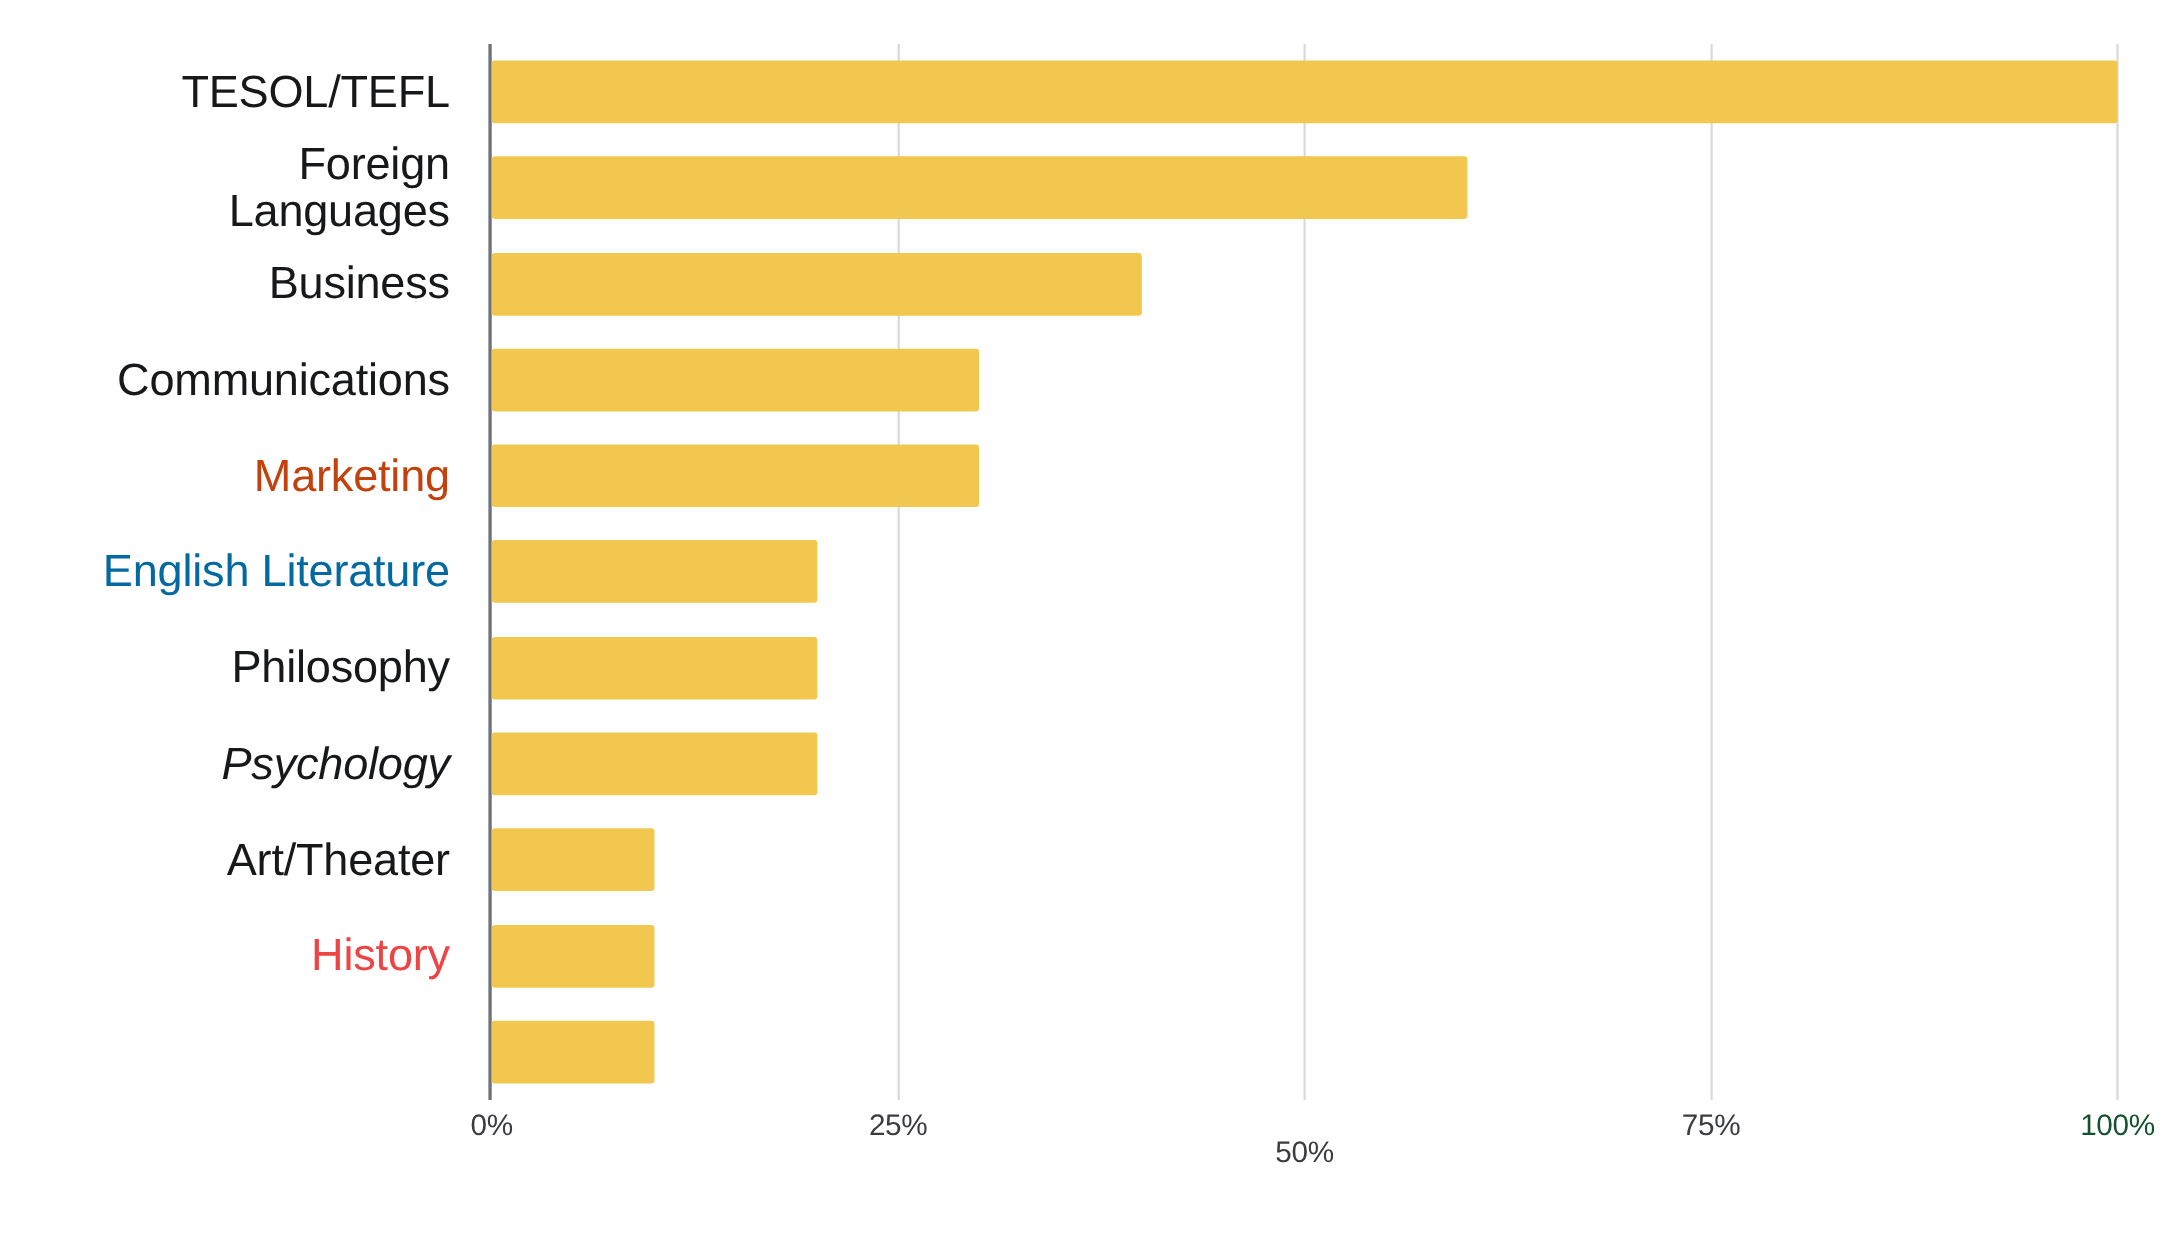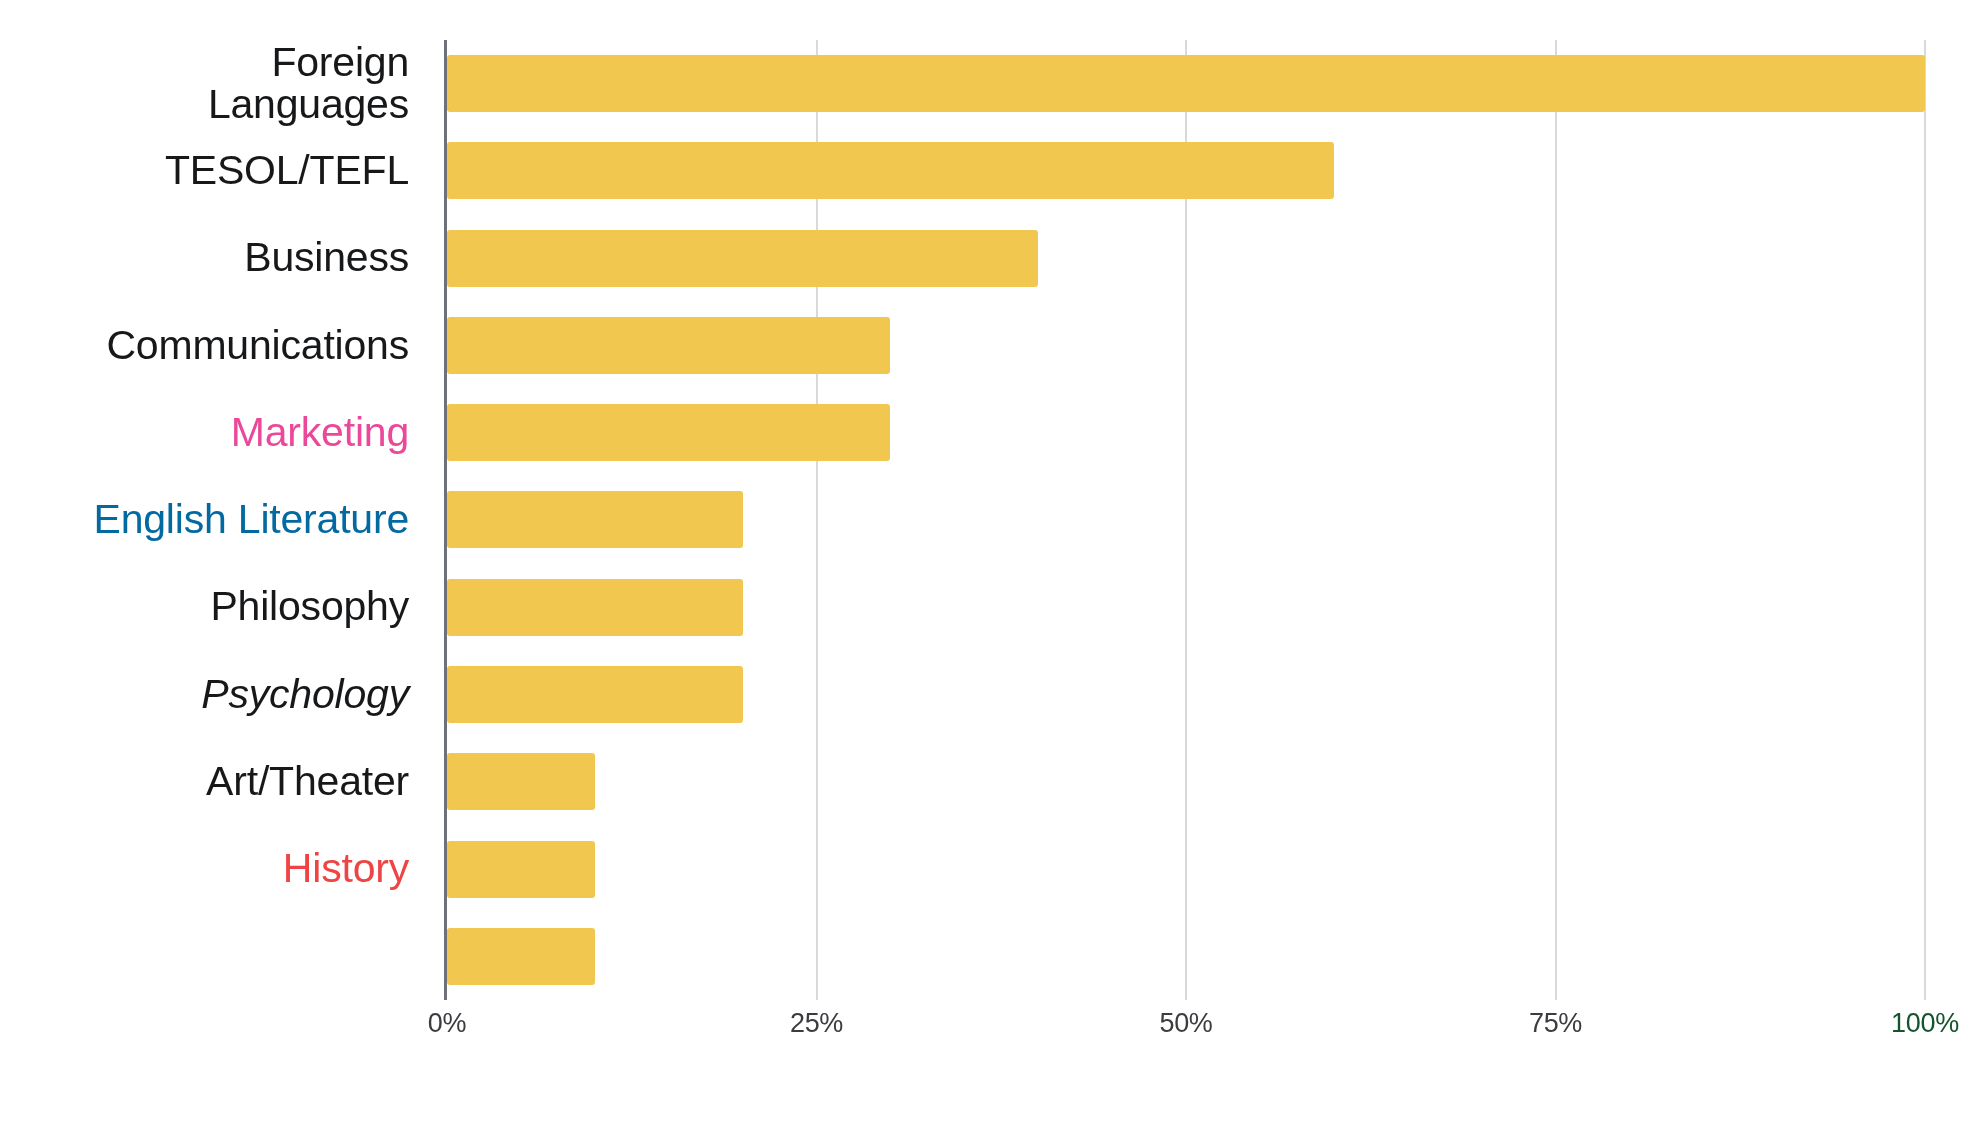--- a/index.html
+++ b/index.html
@@ -118,26 +118,26 @@
     white-space: nowrap;
     letter-spacing: -0.3px;
   }
 </style>
 </head>
 <body>
 
 <div id="chart-root" style="background: rgb(255, 255, 255);">
 
   <div class="y-labels">
+    <div class="y-label" style="color: rgb(23, 24, 26);">TESOL/TEFL</div>
     <div class="y-label" style="color: rgb(23, 24, 26);">Foreign
 Languages</div>
-    <div class="y-label" style="color: rgb(23, 24, 26);">TESOL/TEFL</div>
     <div class="y-label" style="color: rgb(23, 24, 26);">Business</div>
     <div class="y-label" style="color: rgb(23, 24, 26);">Communications</div>
-    <div class="y-label" style="color: #ec4899; text-align: center;">Marketing</div>
+    <div class="y-label" style="color: #c2410c; text-align: center;">Marketing</div>
     <div class="y-label" style="color: #0369a1;">English Literature</div>
     <div class="y-label" style="color: rgb(23, 24, 26);">Philosophy</div>
     <div class="y-label" style="color: rgb(23, 24, 26); font-style: italic;">Psychology</div>
     <div class="y-label" style="color: rgb(23, 24, 26);">Art/Theater</div>
     <div class="y-label" style="color: #ef4444;">History</div>
   </div>
 
   <div class="plot-area">
     <div class="gridlines">
         <div class="gridline zero" style="background: rgb(110, 113, 121);"></div>
@@ -179,18 +179,18 @@
         </div>
       <div class="bar-row">
           <div class="bar" title="History: 10%" style="width: 147.8px; background: rgb(242, 199, 79);"></div>
         </div>
     </div>
   </div>
 
   <div class="x-axis">
       <span class="x-tick" style="left: 0px; color: rgb(58, 60, 64);">0%</span>
       <span class="x-tick" style="left: 369.5px; color: rgb(58, 60, 64);">25%</span>
-      <span class="x-tick" style="left: 739px; color: rgb(58, 60, 64);">50%</span>
+      <span class="x-tick" style="left: 739px; color: rgb(58, 60, 64); margin-top: 24px;">50%</span>
       <span class="x-tick" style="left: 1108.5px; color: rgb(58, 60, 64);">75%</span>
       <span class="x-tick" style="left: 1478px; color: #14532d;">100%</span>
     </div>
 
 </div>
 
 </body></html>

